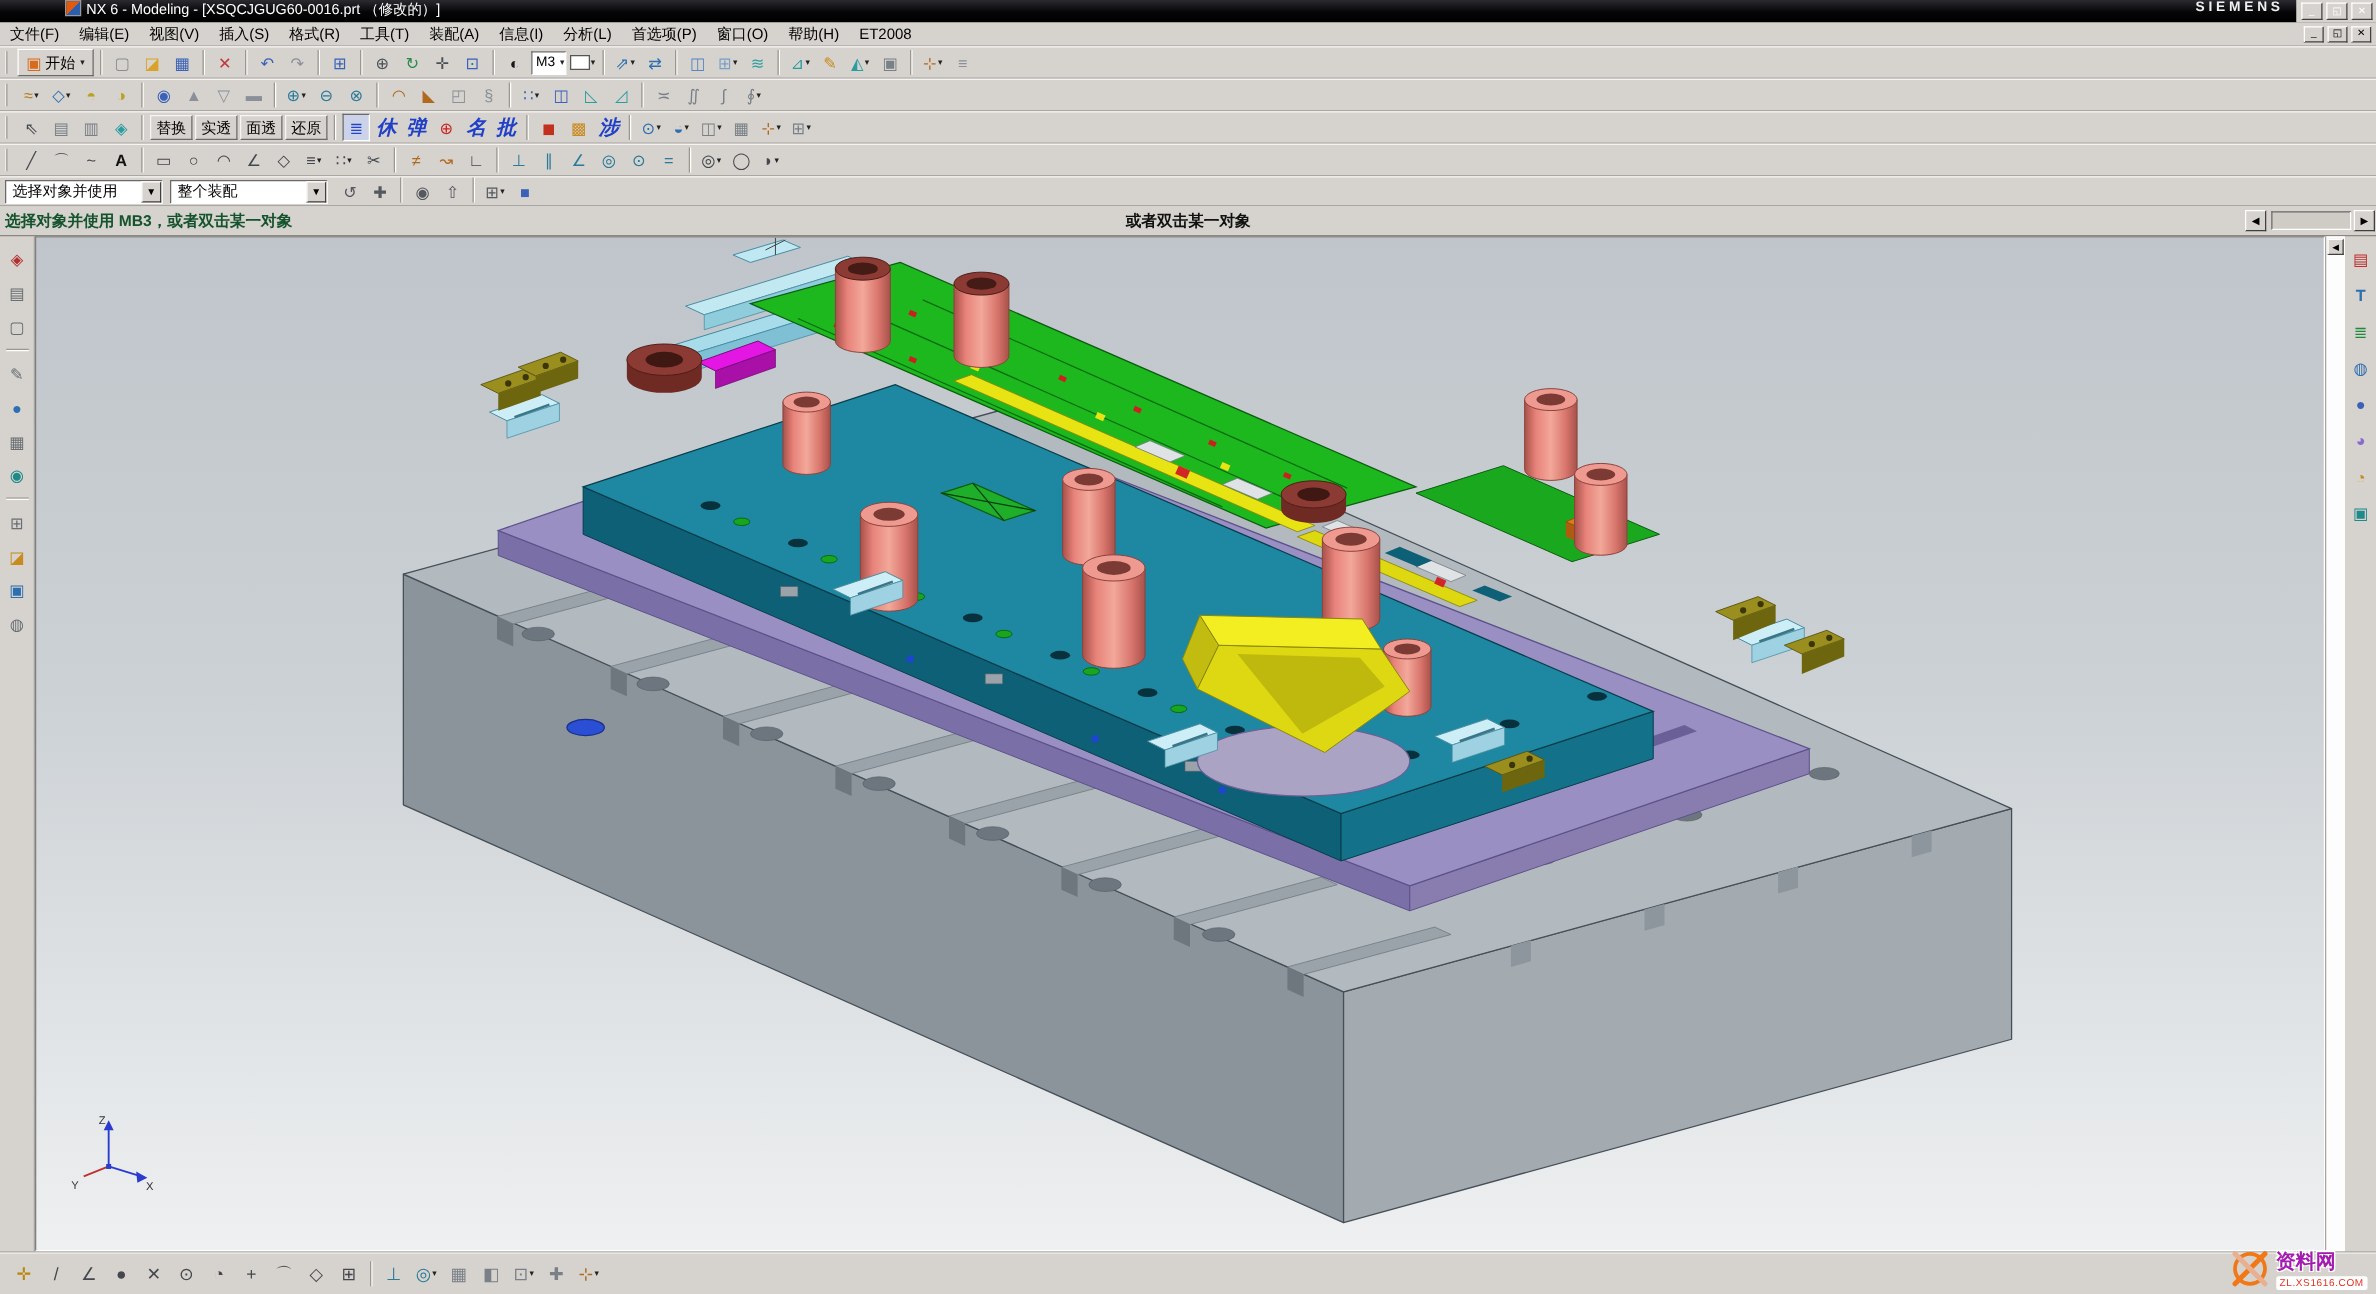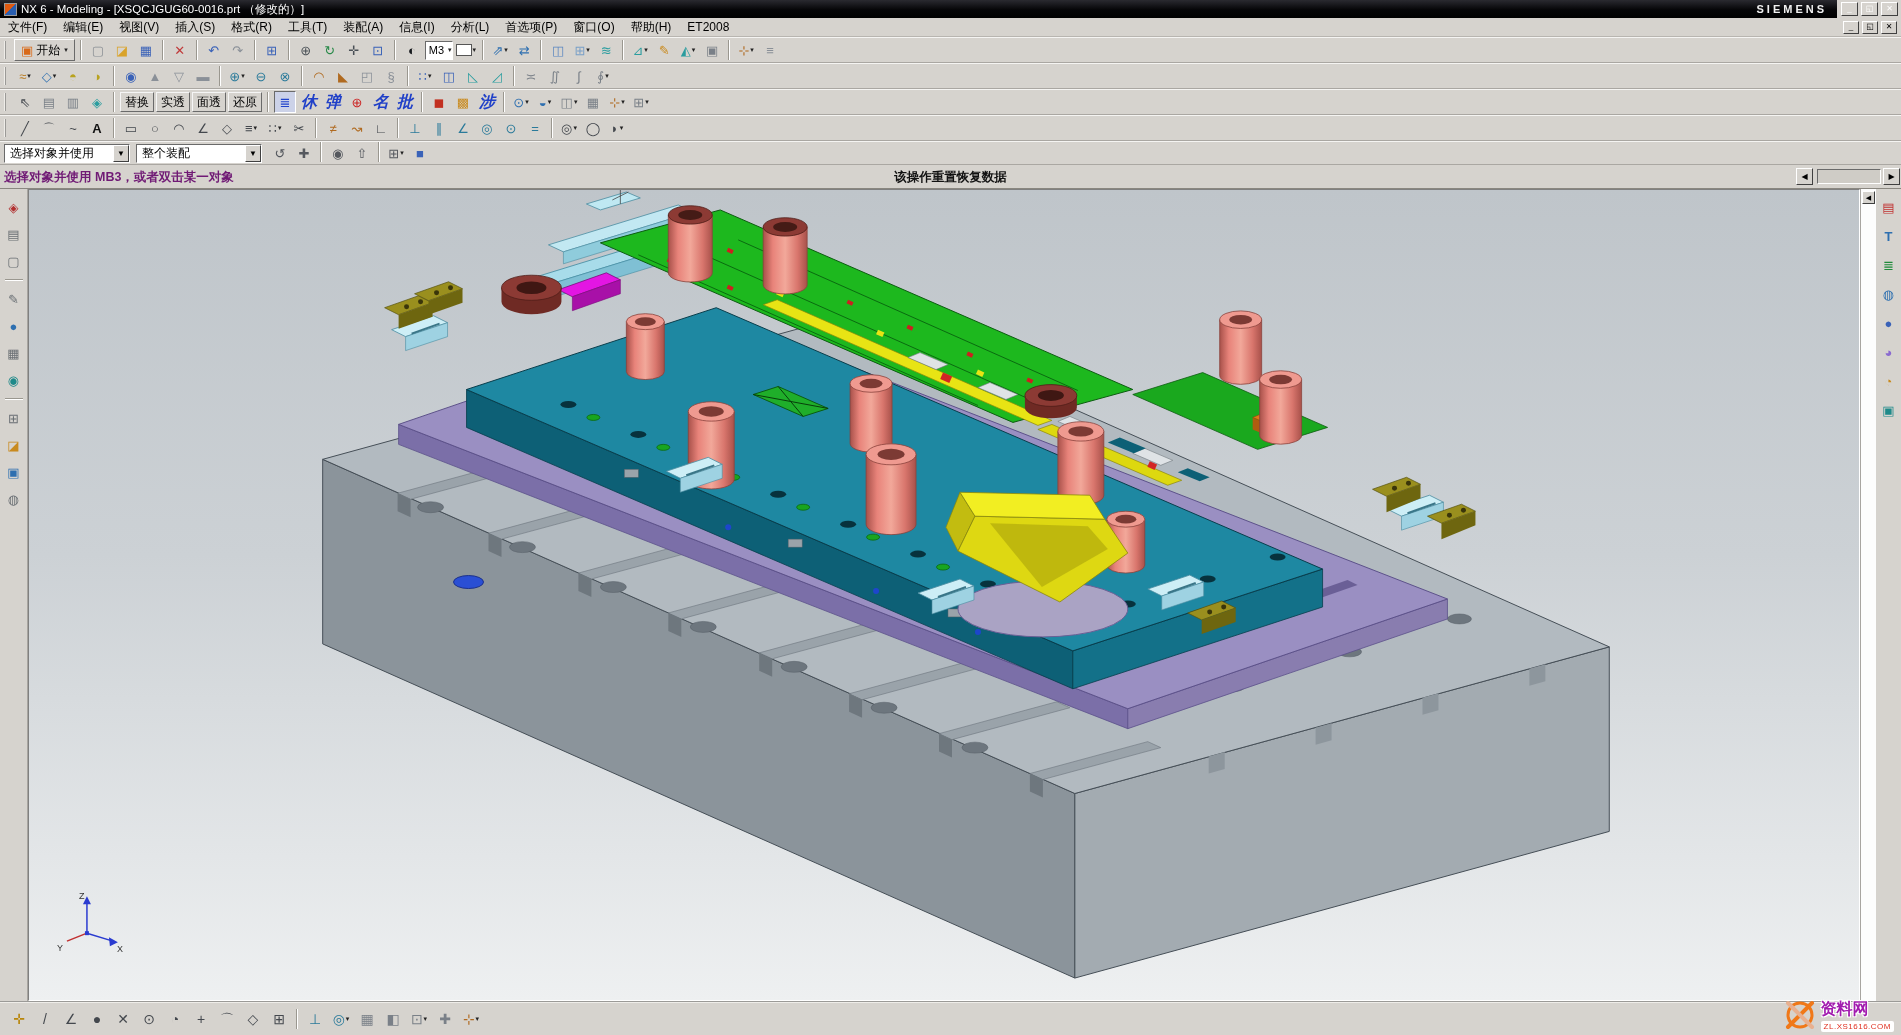--- a/index.html
+++ b/index.html
@@ -1,22 +1,22 @@
 <!DOCTYPE html>
 <html style="--chrome: #d6d3ce; --chromeDark: #a8a5a0; --chromeLight: #f5f4f2; --titlebar: #060608; --titleText: #ffffff; --vpTop: #bfc5ca; --vpBottom: #eef0f1; --baseTop: #b2bac0; --baseFrontL: #8b949b; --baseFrontR: #a3abb1; --purpleTop: #9a8fc2; --purpleFrontL: #7b6fa8; --purpleFrontR: #897daf; --tealTop: #1e88a2; --tealFrontL: #0d6076; --tealFrontR: #137189; --green: #1db81e; --yellow: #e8e414; --salmon: #e8837a; --salmonDark: #b65a52; --darkRed: #8c3a34; --cyanBlock: #cdeef6; --olive: #9a8f1e; --magenta: #e316e3; --accentBlue: #2a4fd4;"><head>
 <meta charset="utf-8">
 <style>
   * { box-sizing: border-box; margin: 0; padding: 0; }
   html,body { width:1901px; height:1035px; overflow:hidden;
     font-family:"Liberation Sans", sans-serif; background:var(--chrome,#d6d3ce); }
 
   
-  .titlebar { height:18px; display:flex; align-items:center;
+  .titlebar { height:18px; display:flex; 
     background:linear-gradient(180deg,#2a2a30,#050507 55%,#000);
-    color:#fff; font-size:11.5px; }
+    color:#fff; font-size:11.5px;padding-left:48px; }
   .app-icon { width:13px; height:13px; margin:0 4px;
     background:linear-gradient(135deg,#e05a10 50%,#2a5fb0 50%); border:1px solid #999; }
   .title-text { white-space:nowrap; }
   .brand { margin-left:auto; font-weight:bold; letter-spacing:3px; font-size:11px; padding-right:10px; color:#f0f0f0; }
   .winbtns { background:var(--chrome); height:100%; display:flex; align-items:center; padding:0 2px; }
 
   .menubar { height:19px; display:flex; align-items:center; background:var(--chrome);
     border-bottom:1px solid #b8b5b0; font-size:12px; }
   .menu-items { display:flex; }
   .mdi { margin-left:auto; display:flex; padding-right:3px; }
@@ -53,21 +53,21 @@
   .selbar { height:24px; display:flex; align-items:center; background:var(--chrome);
     border-top:1px solid #f5f4f2; border-bottom:1px solid #aaa7a2; padding-left:4px; }
   .combo { display:inline-flex; height:19px; margin-right:6px; border:1px solid;
     border-color:#6a6a6a #fff #fff #6a6a6a; background:#fff; align-items:center; font-size:12px; }
   .combo-text { padding:0 5px; min-width:108px; white-space:nowrap; }
   .combo-arrow { width:16px; height:17px; background:var(--chrome); border:1px solid;
     border-color:#fff #404040 #404040 #fff; font-size:8px; display:flex; align-items:center; justify-content:center; }
 
   .promptbar { position:relative; height:24px; background:var(--chrome);
     border-bottom:1px solid #8a8780; font-size:12.5px; }
-  .prompt-left { position:absolute; left:4px; top:4px; font-weight:bold; color:#701a75; white-space:nowrap; }
+  .prompt-left { position:absolute; left:4px; top:4px; font-weight:bold; color:#14532d; white-space:nowrap; }
   .prompt-center { position:absolute; left:50%; transform:translateX(-50%); top:4px; font-weight:bold; color:#111; }
   .scrollbtn { position:absolute; top:3px; width:17px; height:17px; font-size:8px;
     background:var(--chrome); border:1px solid; border-color:#fff #404040 #404040 #fff;
     display:flex; align-items:center; justify-content:center; }
   .scroll-left { right:88px; }
   .scroll-spacer { position:absolute; right:20px; top:4px; width:64px; height:15px;
     background:#cfccc6; border:1px solid; border-color:#6a6a6a #fff #fff #6a6a6a; }
   .scroll-right { right:1px; }
 
   
@@ -549,21 +549,21 @@
         <span class="dd">▾</span>
       </span>
       <span class="tbtn">
         <span class="glyph" style="color: rgb(58, 98, 184);">■</span>
       </span>
     </span>
 </div>
 
 <div class="promptbar">
   <span class="prompt-left">选择对象并使用 MB3，或者双击某一对象</span>
-  <span class="prompt-center">该操作重置恢复数据</span>
+  <span class="prompt-center">或者双击某一对象</span>
   <span class="scrollbtn scroll-left">◀</span>
   <span class="scroll-spacer"></span>
   <span class="scrollbtn scroll-right">▶</span>
 </div>
 
 <div class="main">
 
   <div class="left-strip">
       <span class="tbtn">
         <span class="glyph" style="color: rgb(178, 48, 48);">◈</span>

